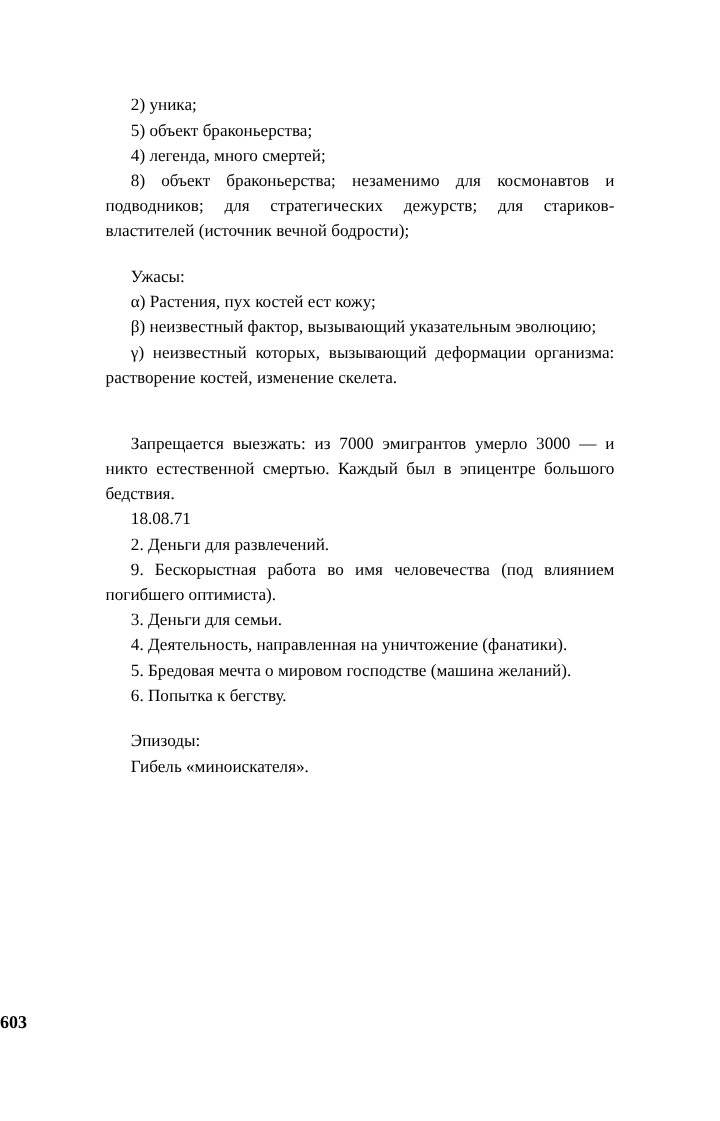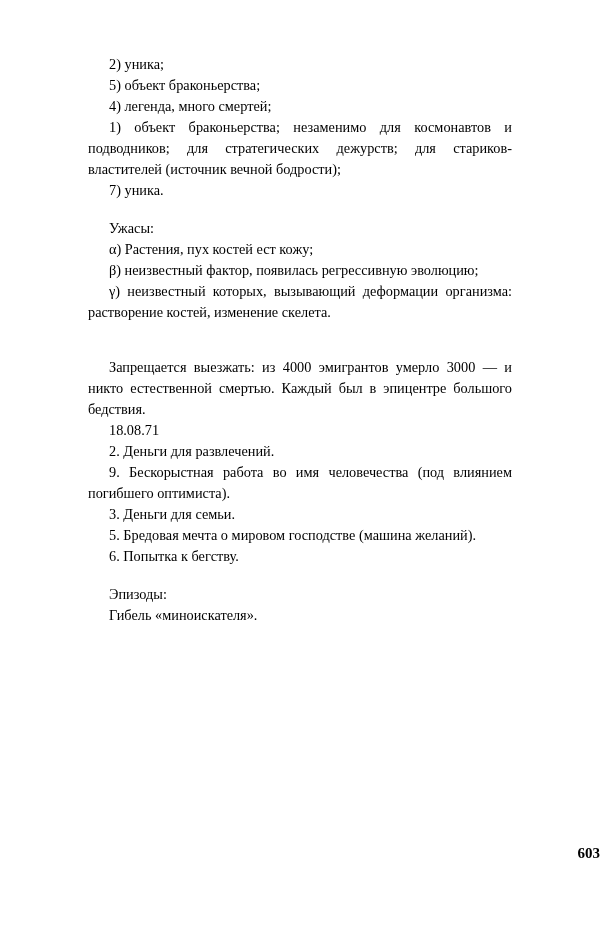--- a/index.html
+++ b/index.html
@@ -12,21 +12,21 @@
     height: 934px;
     font-family: "Liberation Serif", "DejaVu Serif", serif;
     color: #000000;
     overflow: hidden;
   }
   .page {
     position: relative;
     width: 600px;
     height: 934px;
     box-sizing: border-box;
-    padding: 54px 88px 0 88px;
+    padding: 78px 88px 0 88px;
   }
   .text-block {
     font-size: 14.3px;
     line-height: 1.47;
     text-align: justify;
     text-justify: inter-word;
   }
   p {
     margin: 0;
     text-align: justify;
@@ -35,48 +35,48 @@
     text-indent: 21px;
   }
   .gap-med {
     height: 17px;
   }
   .page-number {
     position: absolute;
     left: 0;
     right: 0;
     top: 845px;
-    text-align: right;
+    text-align: left;
     font-size: 15px;
     font-weight: bold;
     font-family: "Liberation Serif", "DejaVu Serif", serif;
   }
 </style>
 </head>
 <body>
 
 <div class="page">
   <div class="text-block" id="text-body">
       <p class="indent">2) уника;</p>
       <p class="indent">5) объект браконьерства;</p>
       <p class="indent">4) легенда, много смертей;</p>
-      <p class="indent">1) объект браконьерства; незаменимо для космонавтов и подводников; для стратегических дежурств; для стариков-властителей (источник вечной бодрости);</p>
-      <p class="indent">7) уника.</p>
+      <p class="indent">8) объект браконьерства; незаменимо для космонавтов и подводников; для стратегических дежурств; для стариков-властителей (источник вечной бодрости);</p>
       <div class="gap-med"></div>
       <p class="indent">Ужасы:</p>
       <p class="indent">α) Растения, пух костей ест кожу;</p>
-      <p class="indent">β) неизвестный фактор, появилась регрессивную эволюцию;</p>
+      <p class="indent">β) неизвестный фактор, вызывающий указательным эволюцию;</p>
       <p class="indent">γ) неизвестный которых, вызывающий деформации организма: растворение костей, изменение скелета.</p>
       <div class="gap-med"></div>
       <div class="gap-med"></div>
-      <p class="indent">Запрещается выезжать: из 4000 эмигрантов умерло 3000 — и никто естественной смертью. Каждый был в эпицентре большого бедствия.</p>
+      <p class="indent">Запрещается выезжать: из 7000 эмигрантов умерло 3000 — и никто естественной смертью. Каждый был в эпицентре большого бедствия.</p>
       <p class="indent">18.08.71</p>
       <p class="indent">2. Деньги для развлечений.</p>
       <p class="indent">9. Бескорыстная работа во имя человечества (под влиянием погибшего оптимиста).</p>
       <p class="indent">3. Деньги для семьи.</p>
+      <p class="indent">4. Деятельность, направленная на уничтожение (фанатики).</p>
       <p class="indent">5. Бредовая мечта о мировом господстве (машина желаний).</p>
       <p class="indent">6. Попытка к бегству.</p>
       <div class="gap-med"></div>
       <p class="indent">Эпизоды:</p>
       <p class="indent">Гибель «миноискателя».</p>
     </div>
   <div class="page-number">603</div>
 </div>
 
 </body></html>

